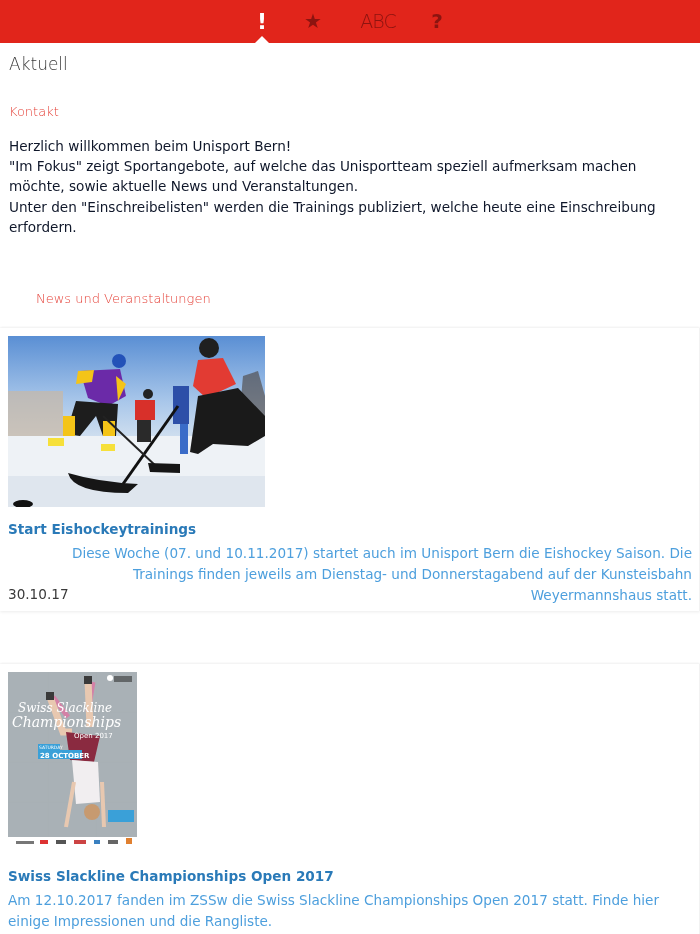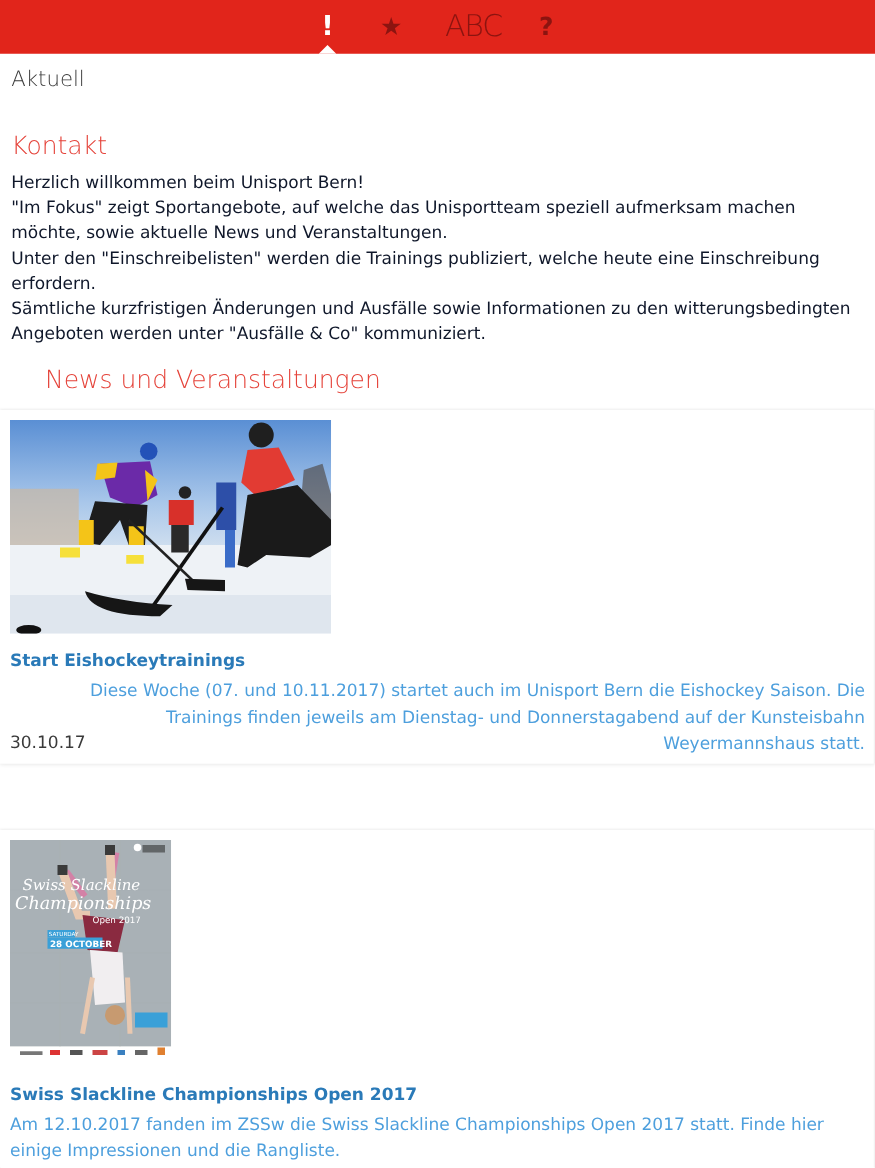--- a/index.html
+++ b/index.html
@@ -10,34 +10,34 @@
     position: absolute; left: 0; top: 0; width: 700px; height: 43px;
     background: #e1251b;
   }
   .tab {
     position: absolute; top: 0; height: 43px; line-height: 43px;
     text-align: center; color: #8c1410; cursor: pointer;
   }
   .tab.active { color: #ffffff; }
   .tab-alert { left: 250px; width: 24px; font-size: 22px; font-weight: bold; }
   .tab-star { left: 301px; width: 24px; font-size: 20px; }
-  .tab-abc { left: 356px; width: 44px; font-size: 24px; letter-spacing: -1px; font-weight: 300; }
+  .tab-abc { left: 356px; width: 44px; font-size: 19px; letter-spacing: -1px; font-weight: 300; }
   .tab-help { left: 425px; width: 24px; font-size: 20px; font-weight: bold; }
   .active-caret {
     position: absolute; left: 255px; top: 36px; width: 0; height: 0;
     border-left: 7px solid transparent; border-right: 7px solid transparent;
     border-bottom: 7px solid #ffffff;
   }
 
   .page-title {
     position: absolute; left: 9px; top: 54px; font-size: 17px; font-weight: 300;
     color: #3a3a3a; letter-spacing: 0px;
   }
   .section-heading {
-    position: absolute; left: 9px; font-size: 20px; color: #e5443b; font-weight: 300;
+    position: absolute; left: 9px; font-size: 13px; color: #e5443b; font-weight: 300;
   }
   .kontakt { top: 104px; }
   .news-heading { top: 291px; margin-left: 27px; }
 
   .intro {
     position: absolute; left: 9px; top: 136px; width: 680px;
     font-size: 13.6px; line-height: 20.2px; color: #0f172a;
   }
   .intro p { margin: 0; }
 
@@ -91,21 +91,20 @@
 </div>
 
 <h1 class="page-title">Aktuell</h1>
 
 <div class="section-heading kontakt">Kontakt</div>
 
 <div class="intro">
   <p>Herzlich willkommen beim Unisport Bern!</p>
   <p>"Im Fokus" zeigt Sportangebote, auf welche das Unisportteam speziell aufmerksam machen möchte, sowie aktuelle News und Veranstaltungen.</p>
   <p>Unter den "Einschreibelisten" werden die Trainings publiziert, welche heute eine Einschreibung erfordern.</p>
-  <p>Sämtliche kurzfristigen Änderungen und Ausfälle sowie Informationen zu den witterungsbedingten Angeboten werden unter "Ausfälle &amp; Co" kommuniziert.</p>
 </div>
 
 <div class="section-heading news-heading">News und Veranstaltungen</div>
 
 <div class="card card1">
   <div class="card-image">
     <svg width="257" height="171" viewBox="0 0 257 171" xmlns="http://www.w3.org/2000/svg">
       <defs>
         <linearGradient id="sky" x1="0" y1="0" x2="0" y2="1">
           <stop offset="0" stop-color="#5a8fd4"></stop>

